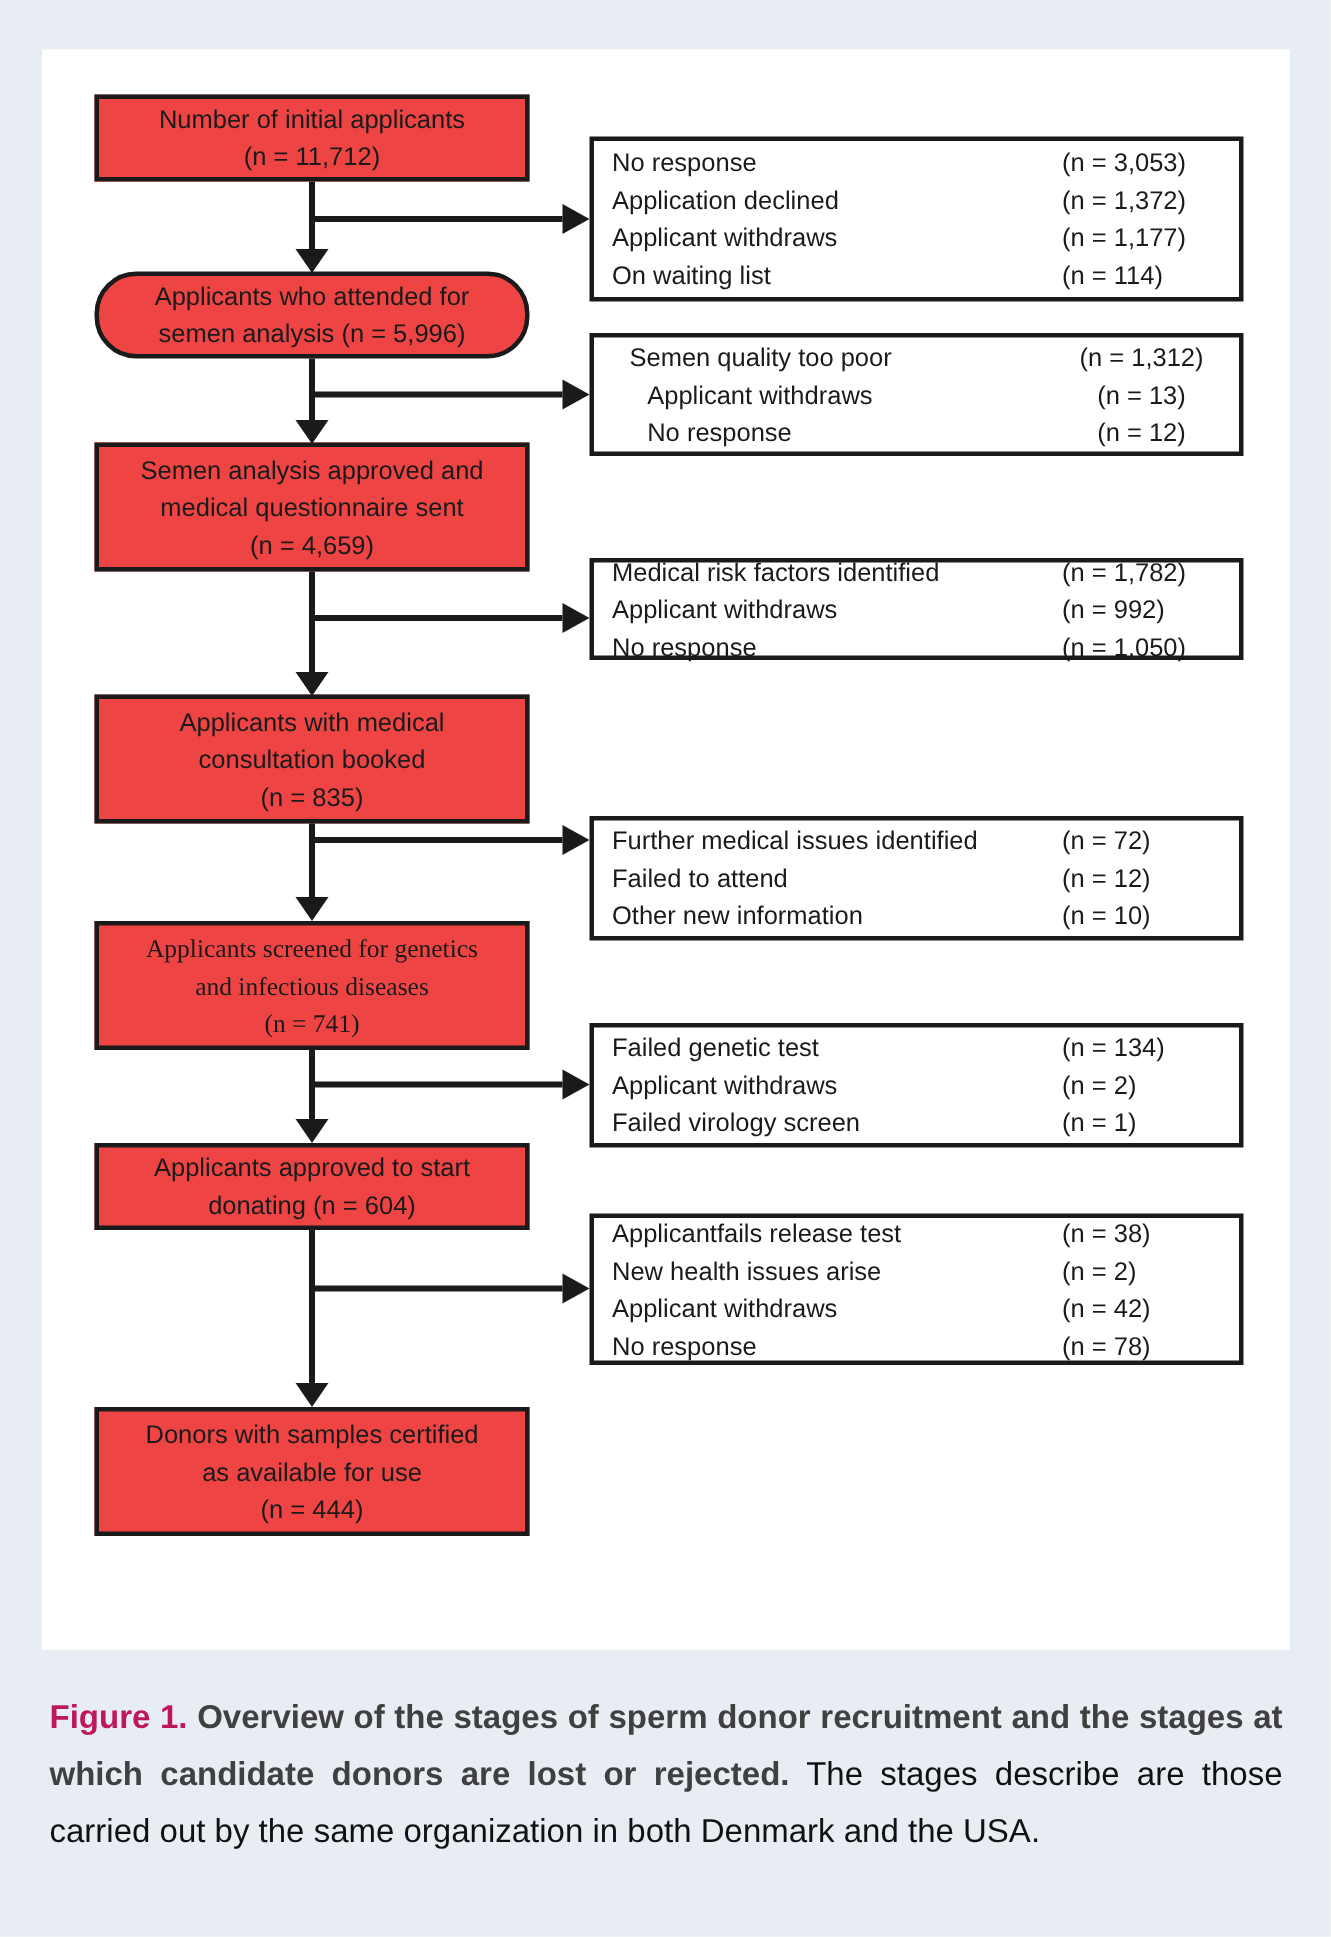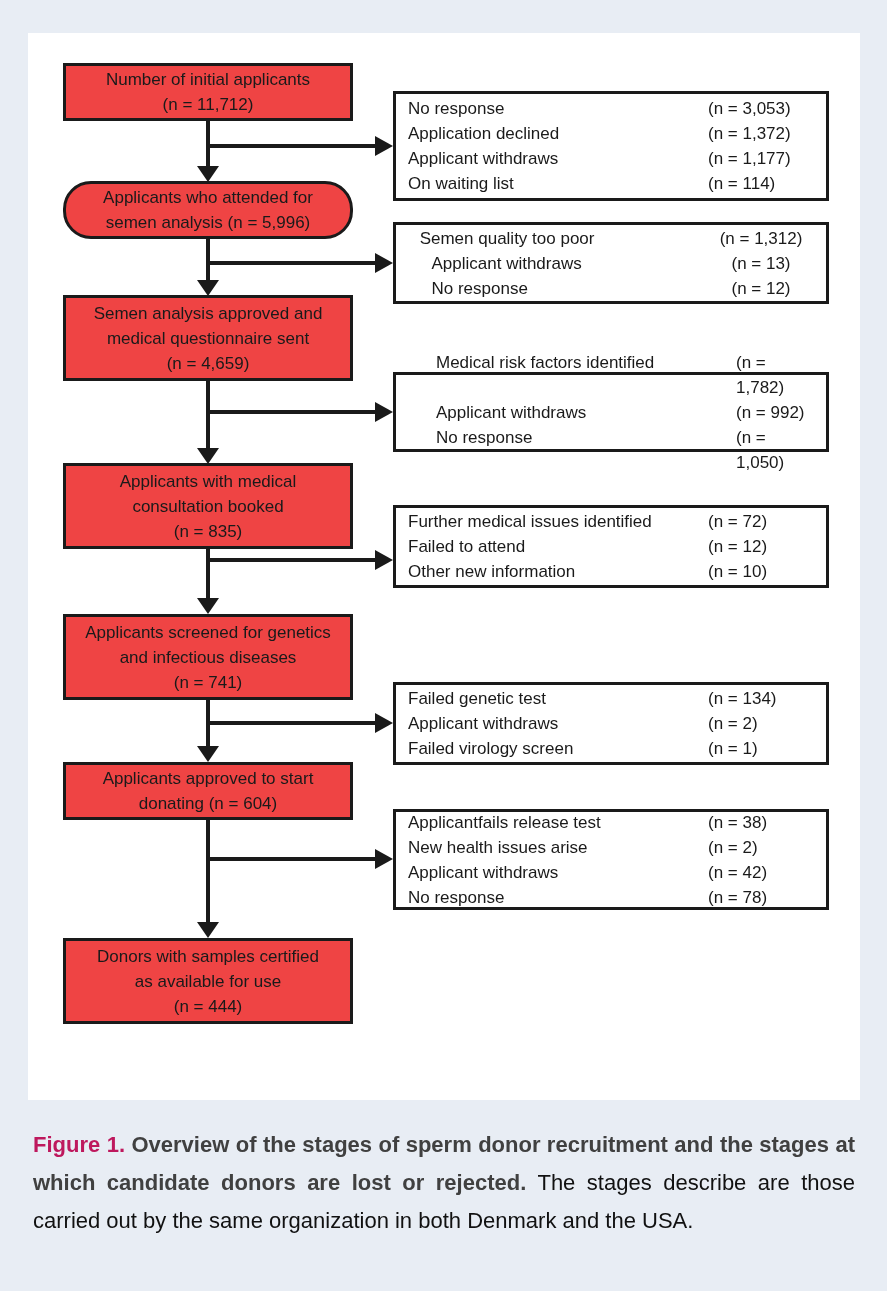--- a/index.html
+++ b/index.html
@@ -34,40 +34,40 @@
     justify-content: center;
     text-align: center;
     font-size: 17px;
     line-height: 25px;
   }
   .main-box .bx-text { white-space: pre-line; }
   .mb1 { top: 30px;  height: 58px; }
   .mb2 { top: 148px; height: 58px; border-radius: 28px; }
   .mb3 { top: 262px; height: 86px; }
   .mb4 { top: 430px; height: 86px; }
-  .mb5 { top: 581px; height: 86px; }
+  .mb5 { top: 581px; height: 86px; font-family: Liberation Serif, serif; }
   .mb6 { top: 729px; height: 58px; }
   .mb7 { top: 905px; height: 86px; }
 
   
   .side-box {
     position: absolute;
     left: 365px;
     width: 436px;
     border: 3px solid #1a1a1a;
     background: #ffffff;
     display: flex;
     flex-direction: column;
     justify-content: center;
     font-size: 17px;
   }
   .sb1 { top: 58px;  height: 110px; }
   .sb2 { top: 189px; height: 82px; align-items: center; }
-  .sb3 { top: 339px; height: 80px; padding-left: 28px; }
-  .sb4 { top: 472px; height: 83px; }
+  .sb3 { top: 339px; height: 68px; }
+  .sb4 { top: 511px; height: 83px; }
   .sb5 { top: 649px; height: 83px; }
   .sb6 { top: 776px; height: 101px; }
   .row {
     display: flex;
     padding: 0 12px;
     line-height: 25px;
   }
   .row .lbl { width: 300px; flex: none; }
   .row .cnt { flex: 1; text-align: left; }
 

